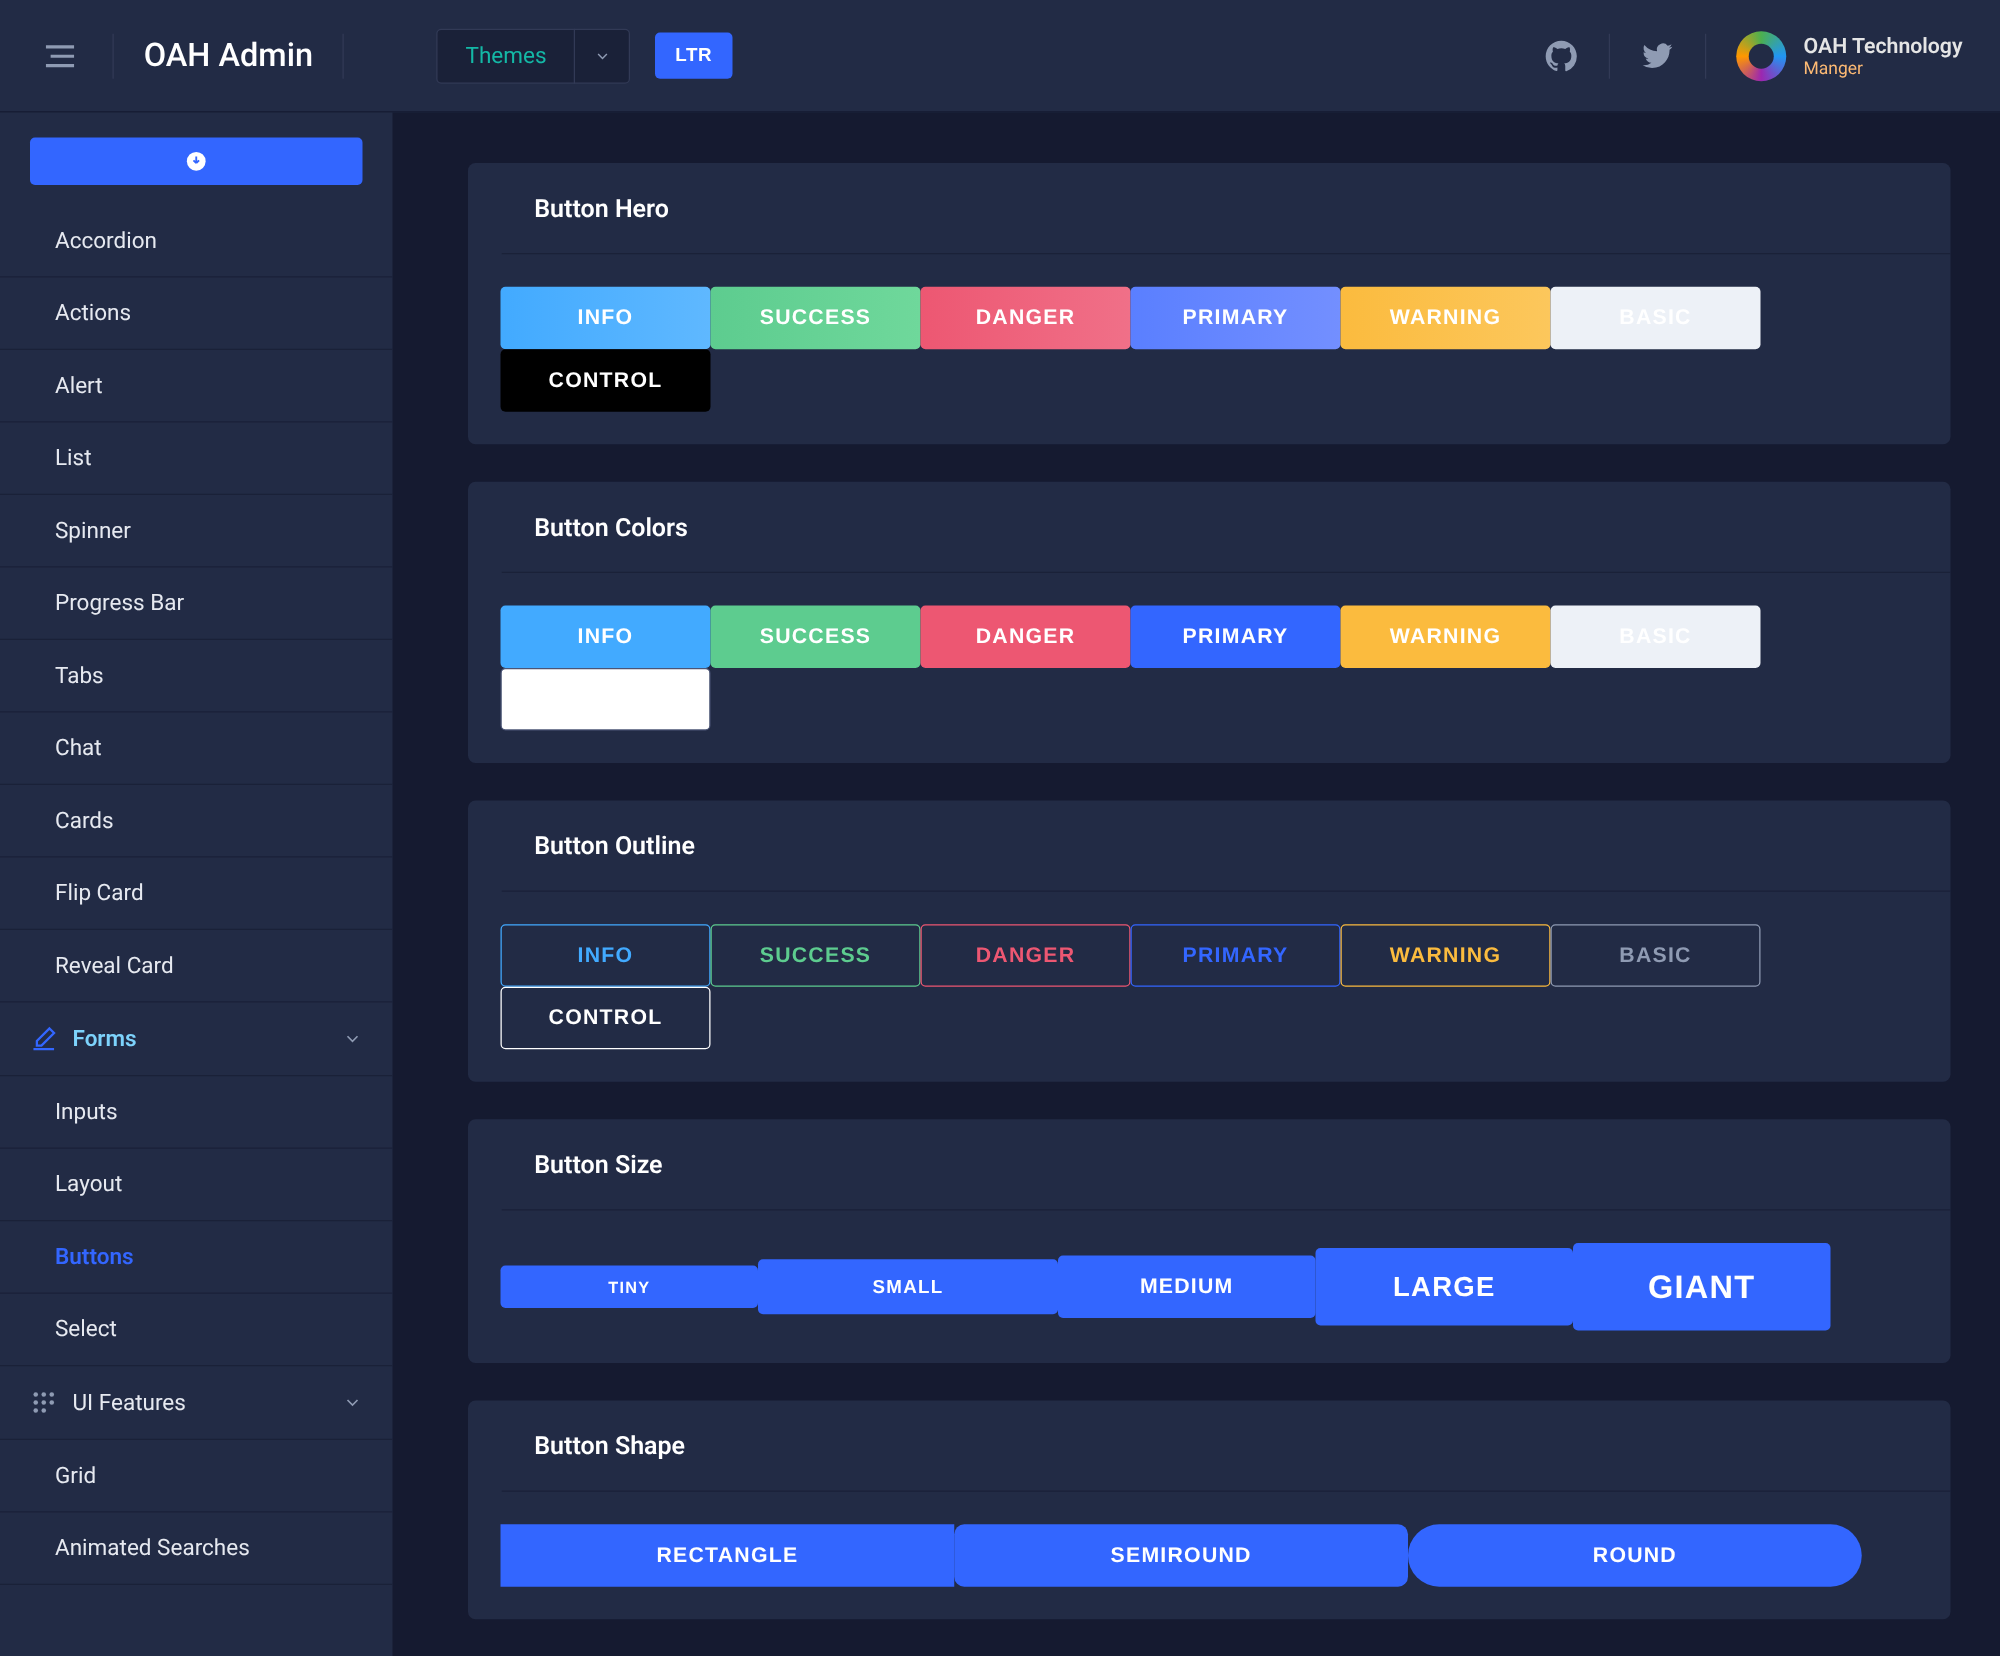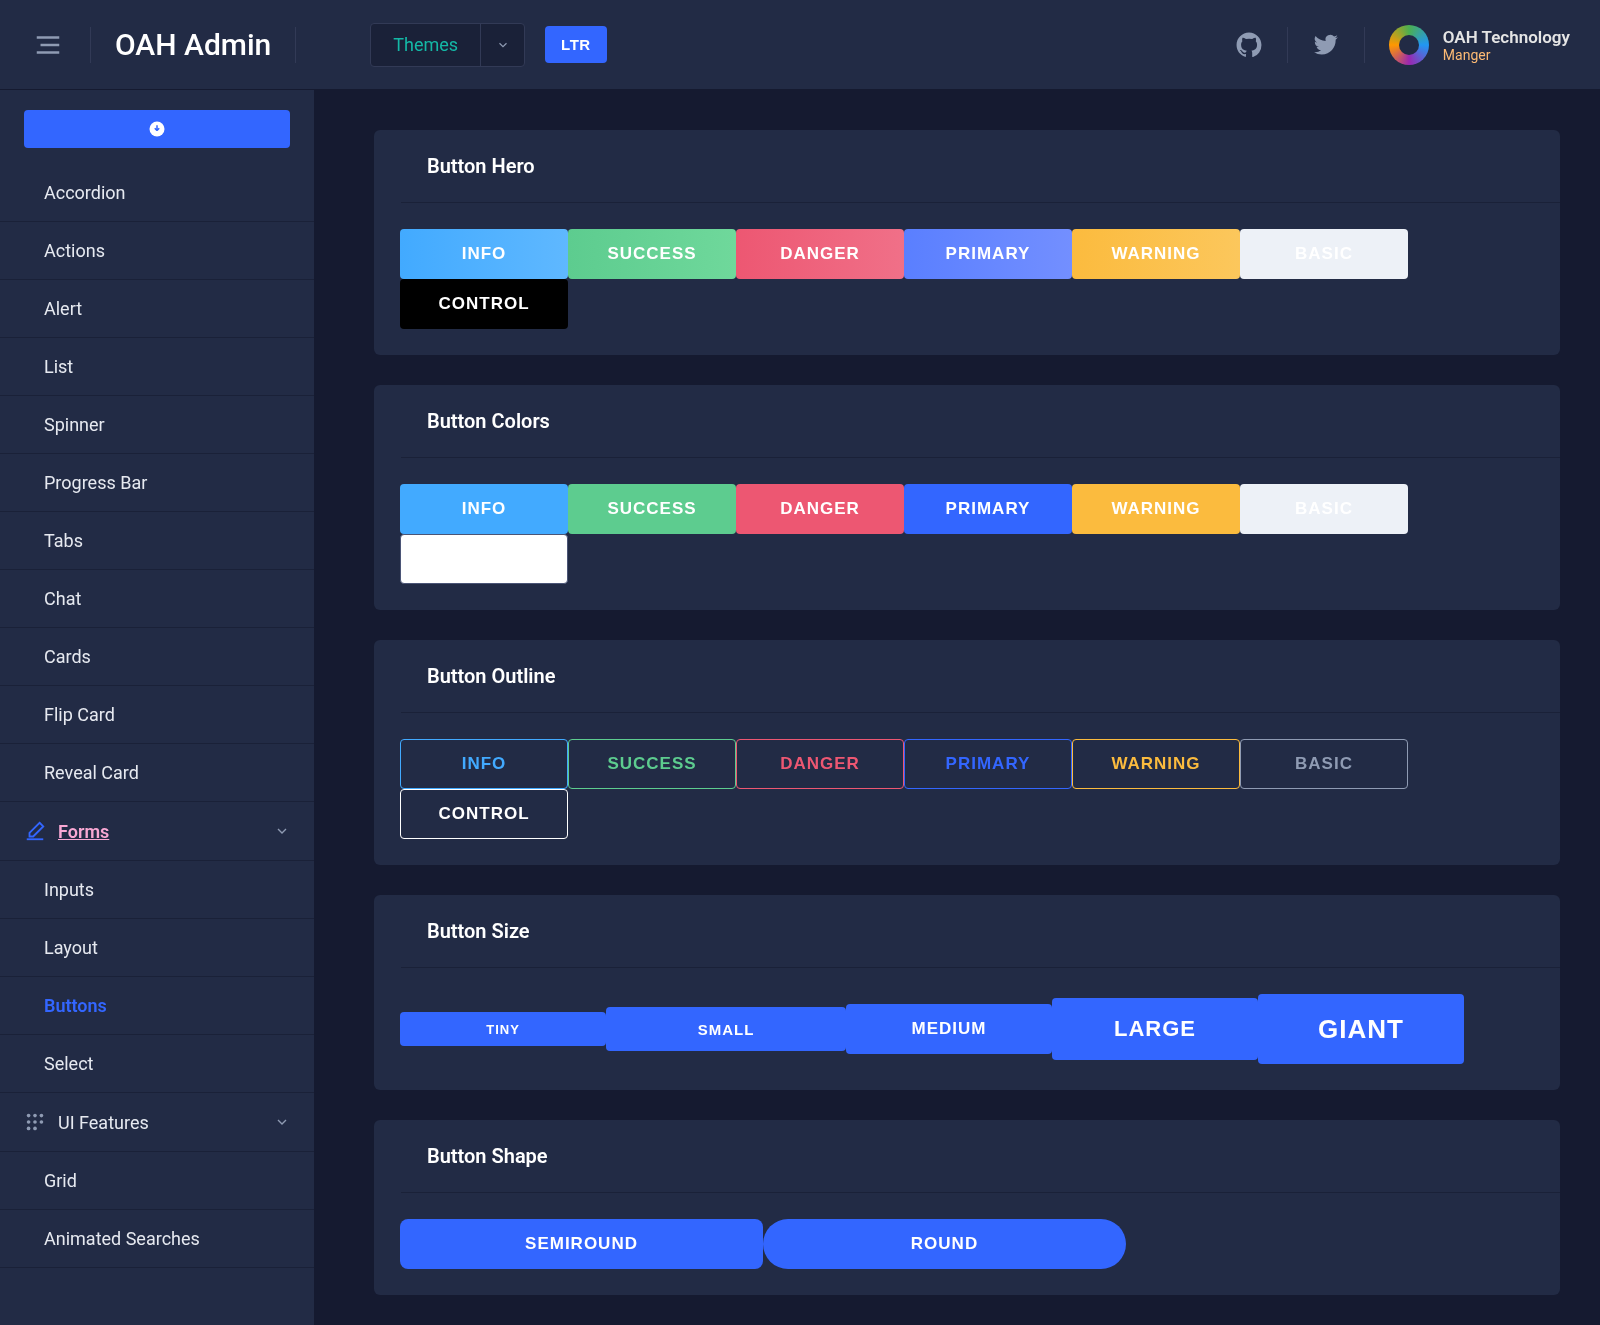--- a/index.html
+++ b/index.html
@@ -27,21 +27,21 @@
   cursor: pointer;
   color: #8f9bb3;
 }
 .menu-toggle svg { width: 30px; height: 30px; }
 .divider-v {
   width: 1px; height: 36px;
   background: #323a56;
   margin: 0 24px;
 }
 .brand {
-  font-size: 30px;
+  font-size: 26px;
   font-weight: 500;
   color: #fff;
 }
 .theme-select {
   margin-left: 50px;
   display: flex;
   align-items: center;
   background: #1a2138;
   border: 1px solid #323a56;
   border-radius: 4px;
@@ -121,21 +121,21 @@
   border-bottom: 1px solid #1a2138;
   cursor: pointer;
   display: flex; align-items: center;
   gap: 12px;
 }
 .side-item.group {
   padding-left: 24px;
 }
 .side-item.group .gicon { width: 22px; height: 22px; color: #8f9bb3; }
 .side-item.active-group .gicon { color: #3366ff; }
-.side-item.active-group .glabel { color: #f9a8d4; font-weight: 600; text-decoration: underline; }
+.side-item.active-group .glabel { color: #7dd3fc; font-weight: 600; }
 .side-item.active { color: #3366ff; font-weight: 600; }
 .side-item .expand {
   margin-left: auto;
   width: 16px; height: 16px;
   color: #8f9bb3;
 }
 
 
 .main {
   flex: 1;
@@ -365,19 +365,20 @@
         <button class="btn sz-small">Small</button>
         <button class="btn sz-medium">Medium</button>
         <button class="btn sz-large">Large</button>
         <button class="btn sz-giant">Giant</button>
       </div>
     </div>
 
     <div class="card">
       <div class="card-header">Button Shape</div>
       <div class="card-body">
+        <button class="btn sh sh-rect">Rectangle</button>
         <button class="btn sh sh-semi">SemiRound</button>
         <button class="btn sh sh-round">Round</button>
       </div>
     </div>
 
   </div>
 </div>
 
 </body></html>

